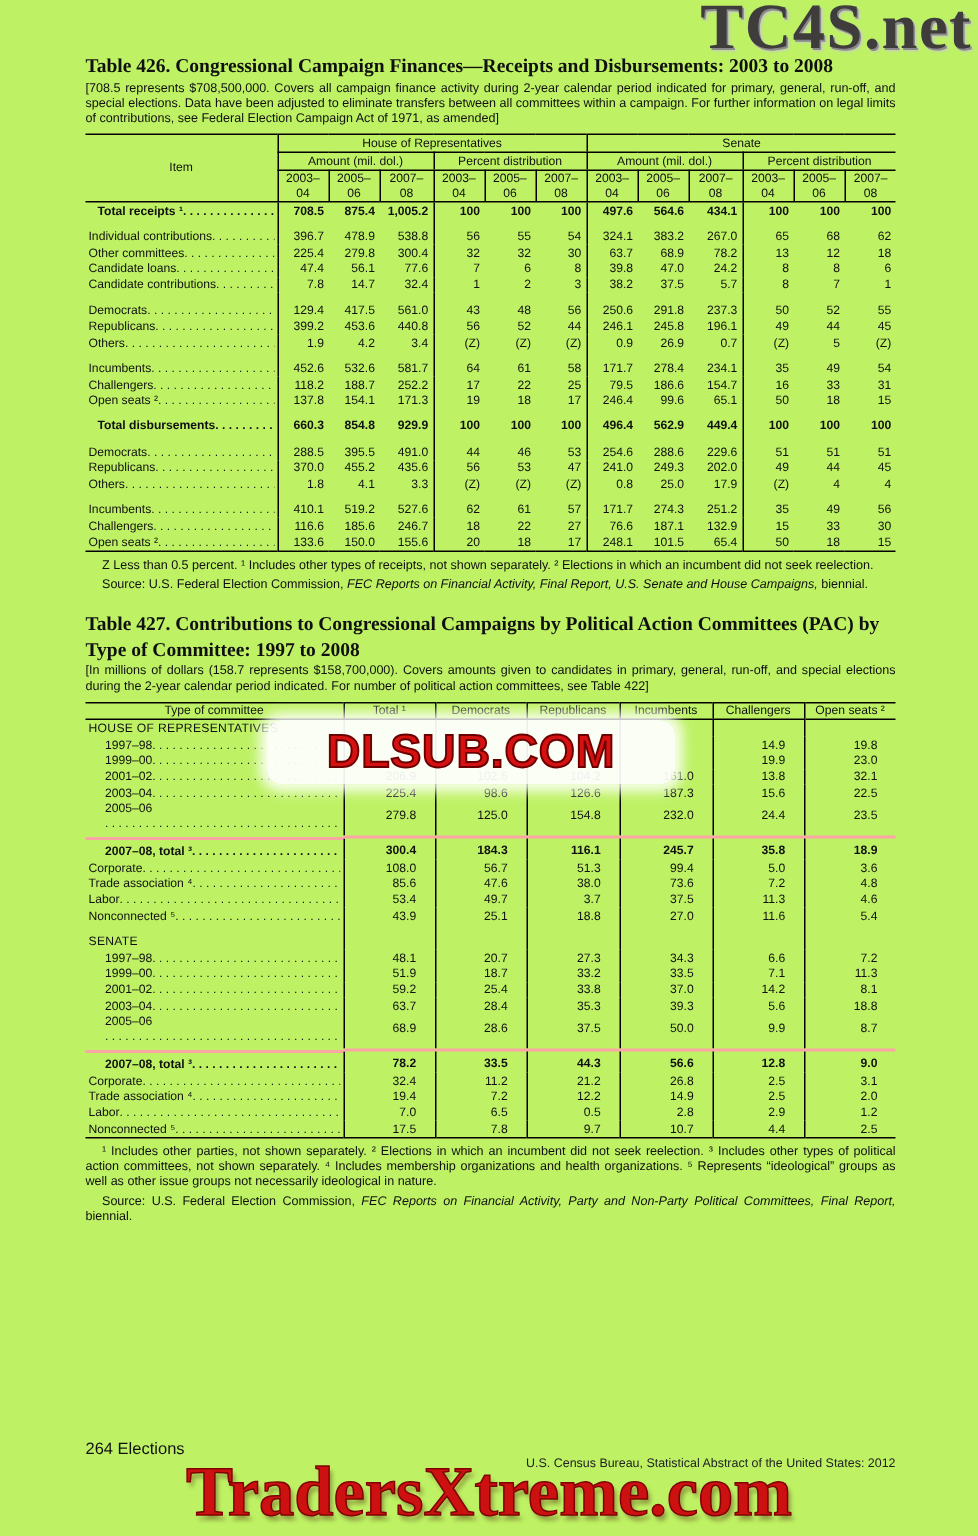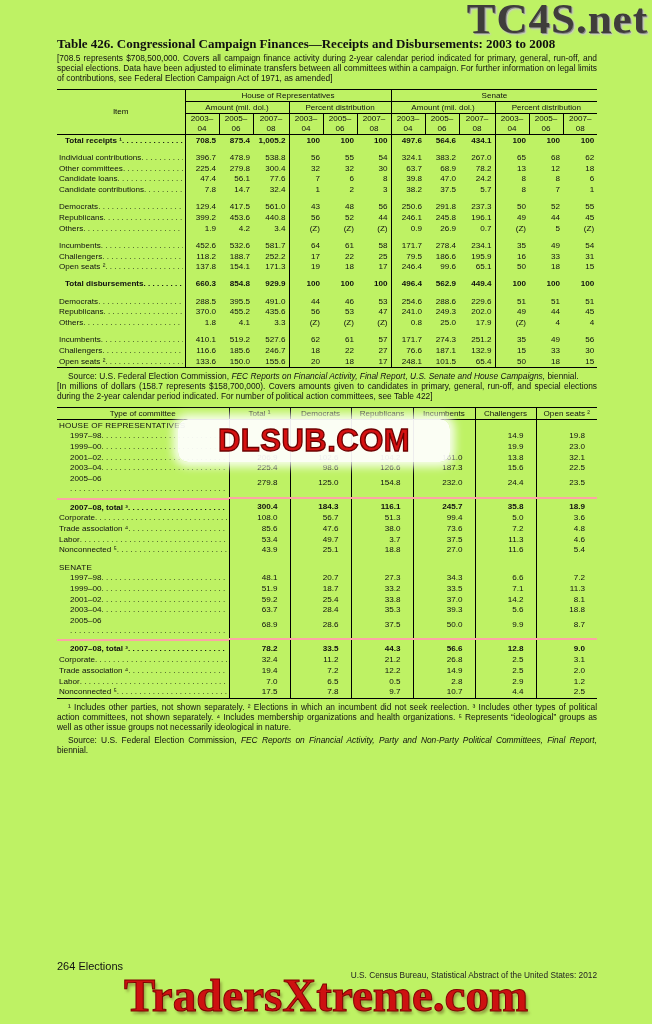--- a/index.html
+++ b/index.html
@@ -288,21 +288,21 @@
             <span class="leader"></span>
           </td>
           <td class="num vl">118.2</td>
           <td class="num">188.7</td>
           <td class="num">252.2</td>
           <td class="num vl">17</td>
           <td class="num">22</td>
           <td class="num">25</td>
           <td class="num vl">79.5</td>
           <td class="num">186.6</td>
-          <td class="num">195.9</td>
+          <td class="num">154.7</td>
           <td class="num vl">16</td>
           <td class="num">33</td>
           <td class="num">31</td>
         </tr>
         <tr class="">
           <td class="row-label">
             <span class="lbl">Open seats ²</span>
             <span class="leader"></span>
           </td>
           <td class="num vl">137.8</td>
@@ -440,22 +440,24 @@
           <td class="num vl">248.1</td>
           <td class="num">101.5</td>
           <td class="num">65.4</td>
           <td class="num vl">50</td>
           <td class="num">18</td>
           <td class="num">15</td>
         </tr>
       </tbody>
   </table>
 
+  <p class="fn">Z Less than 0.5 percent. ¹ Includes other types of receipts, not shown separately. ² Elections in which an incumbent did not seek reelection.</p>
   <p class="fn"><span>Source: U.S. Federal Election Commission, </span><i>FEC Reports on Financial Activity, Final Report, U.S. Senate and House Campaigns,</i><span> biennial.</span></p>
 
+  <h1 class="t-title sec2">Table 427. Contributions to Congressional Campaigns by Political Action Committees (PAC) by Type of Committee: 1997 to 2008</h1>
   <p class="t-note">[In millions of dollars (158.7 represents $158,700,000). Covers amounts given to candidates in primary, general, run-off, and special elections during the 2-year calendar period indicated. For number of political action committees, see Table 422]</p>
 
   <div class="t427-wrap">
     <table class="tbl t427">
         <colgroup>
           <col style="width: 172px;">
           <col style="width: 61px;">
           <col style="width: 61px;">
           <col style="width: 62px;">
           <col style="width: 62px;">

